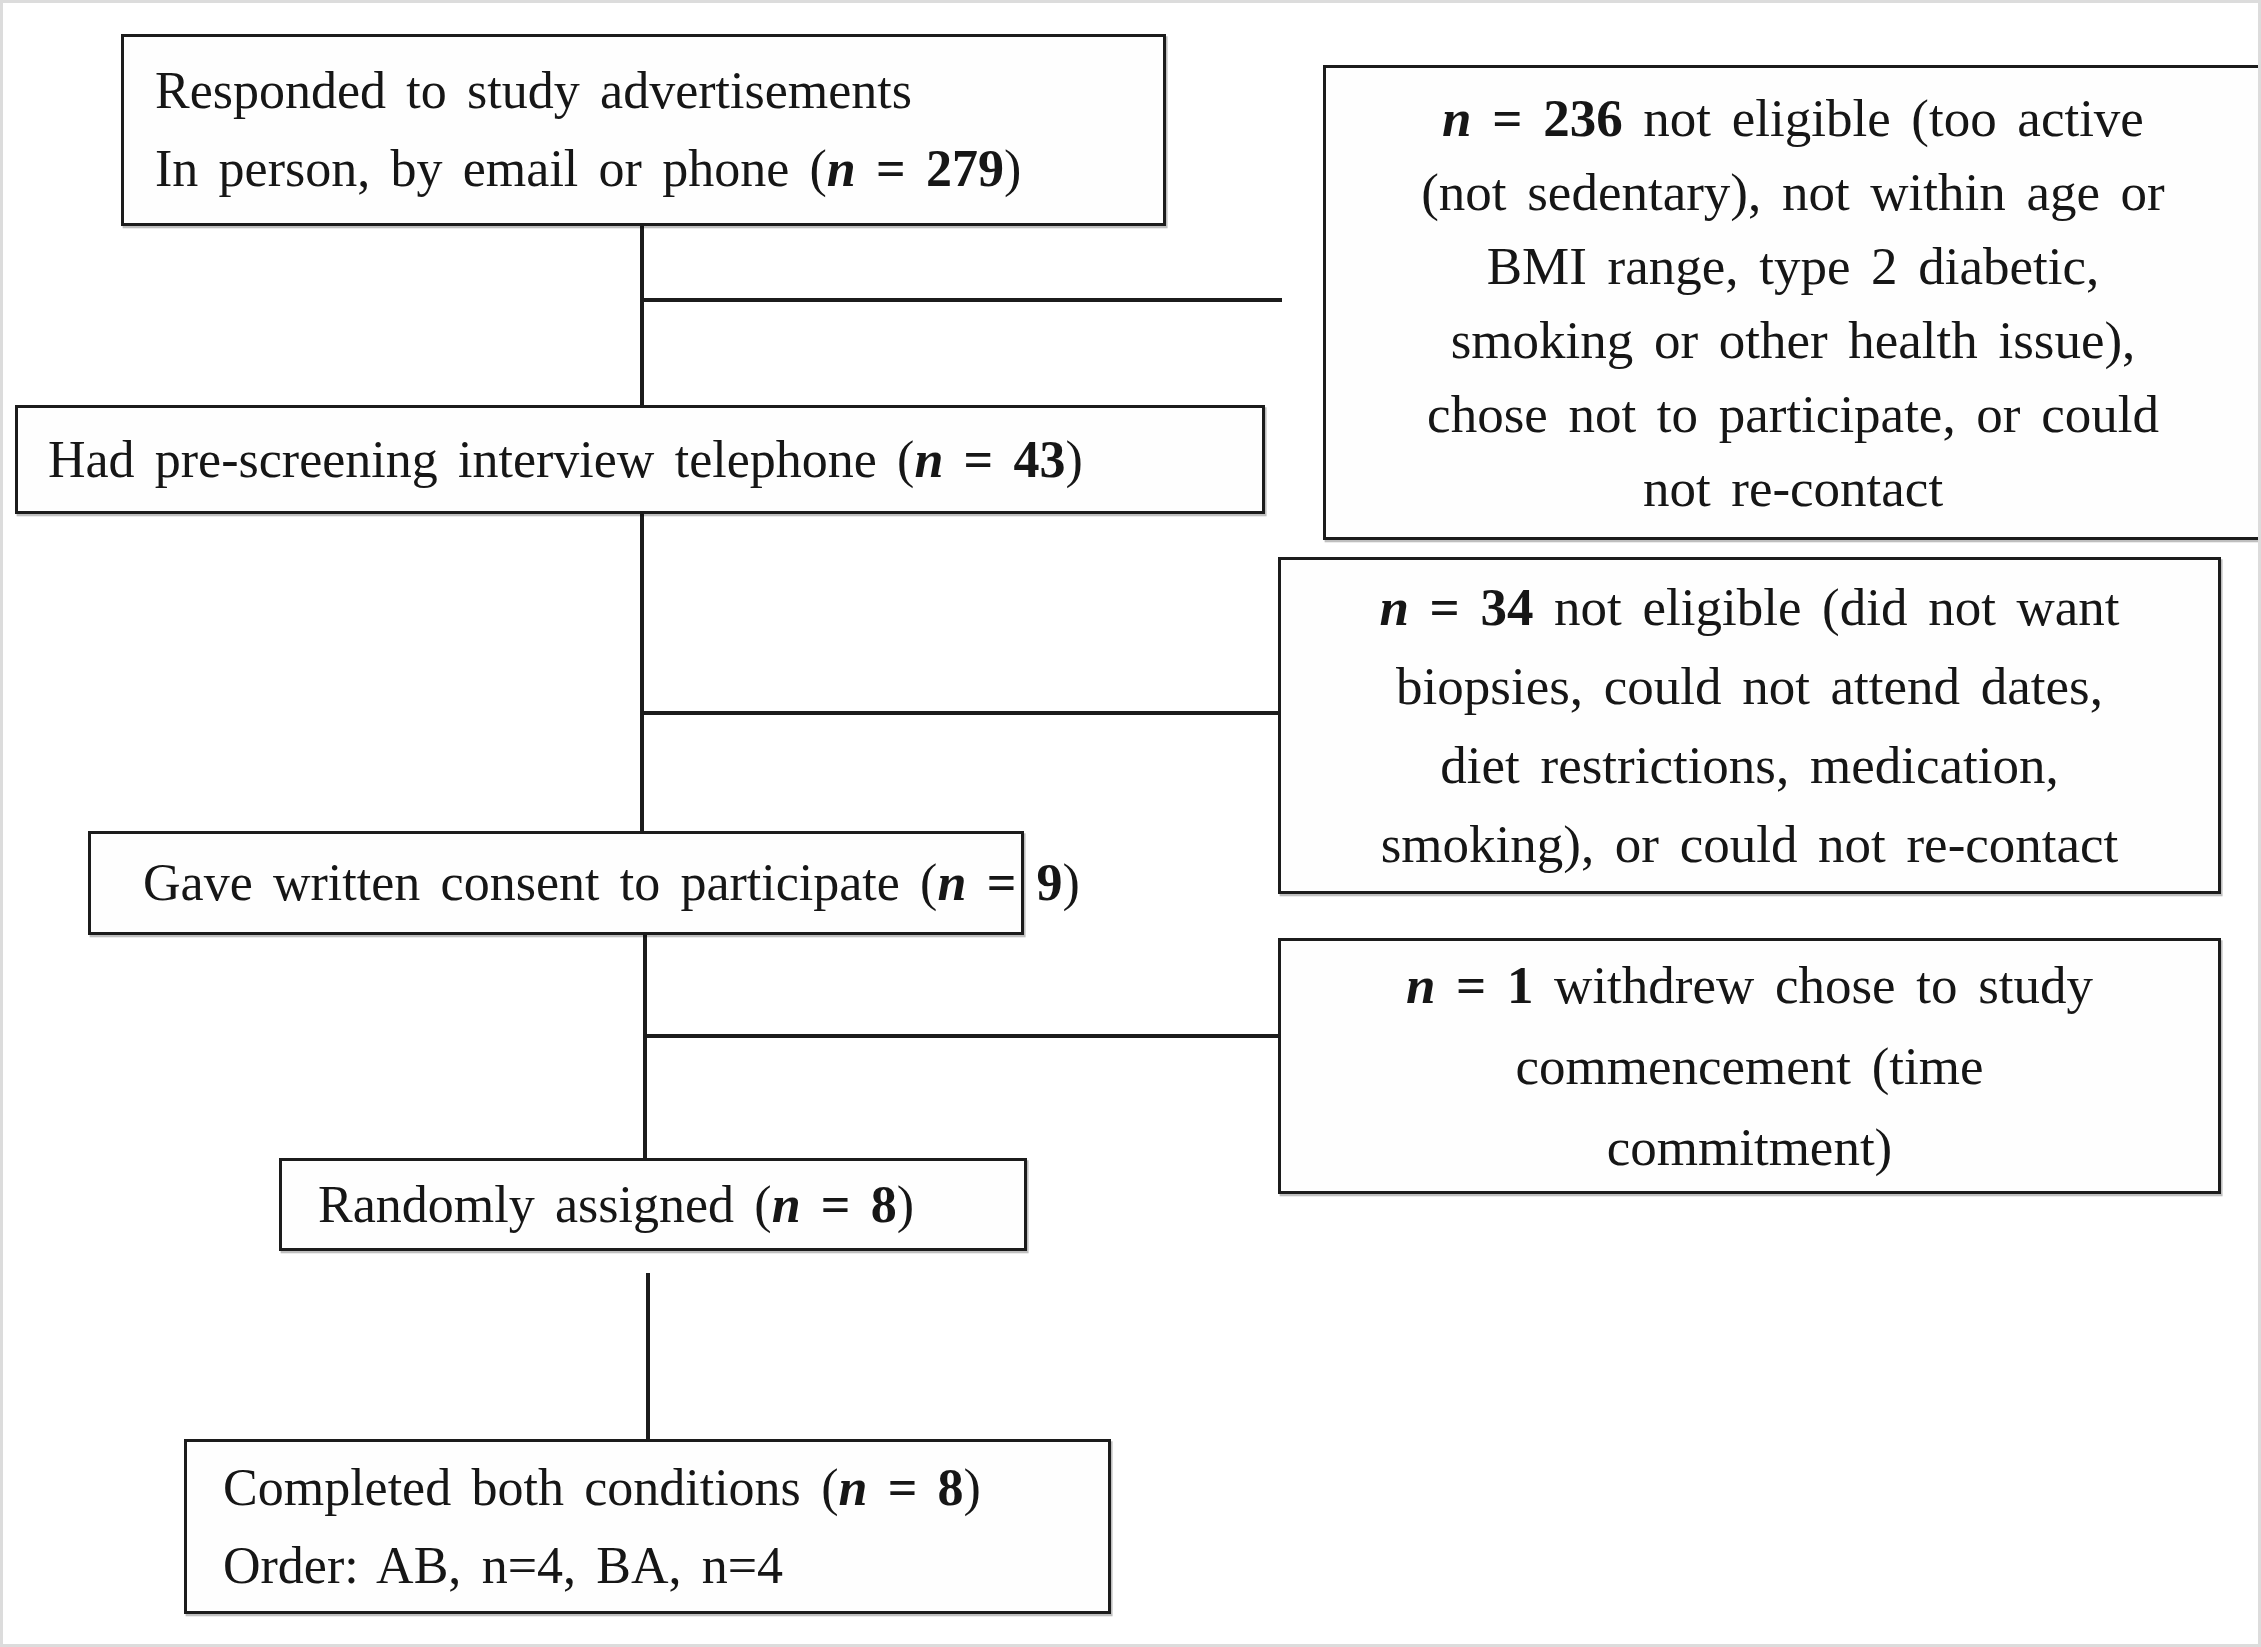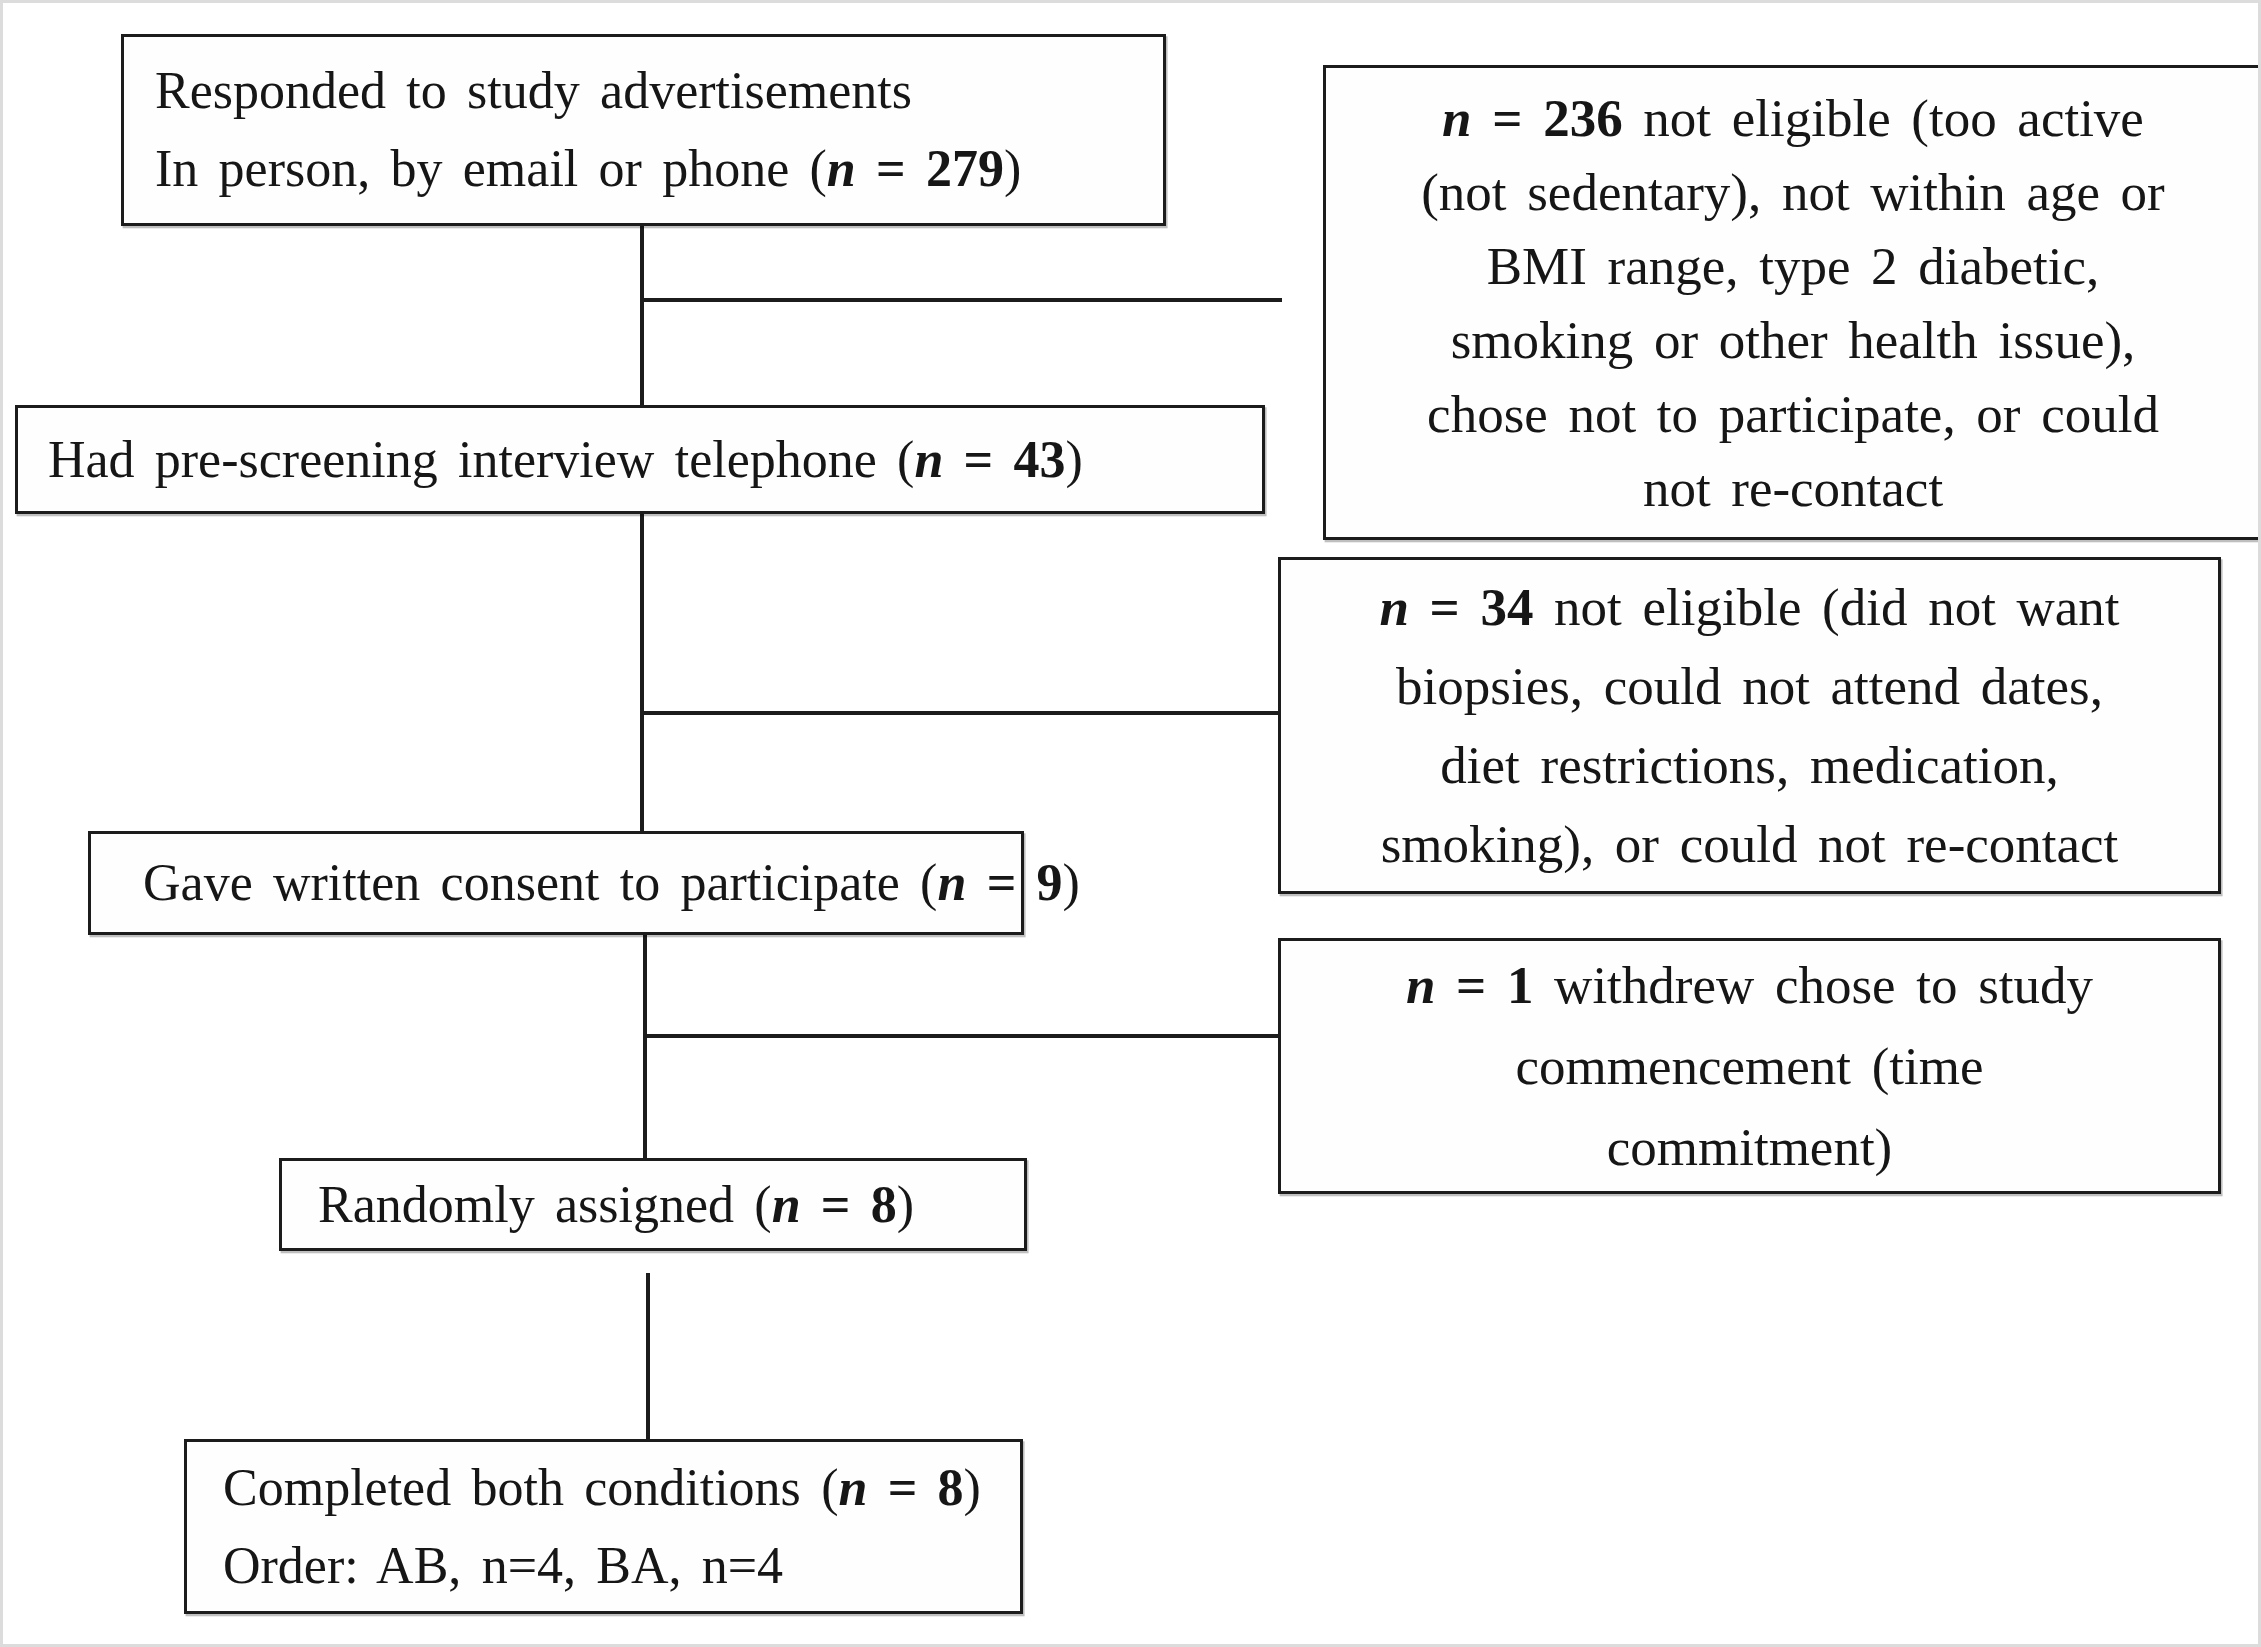--- a/index.html
+++ b/index.html
@@ -33,21 +33,21 @@
     word-spacing: 0.14em;
   }
   .left-align .line { text-align: left; }
   .center-align .line { text-align: center; }
 
   
   #box-responded   { left: 118px; top: 31px;   width: 1045px; height: 192px; font-size: 52px; line-height: 78px; padding-left: 31px; }
   #box-prescreen   { left: 12.4px;  top: 402px;  width: 1250px; height: 109px; font-size: 52px; line-height: 54px;  padding-left: 29.5px; }
   #box-consent     { left: 85px; top: 828px; width: 936px; height: 104px; font-size: 52px; line-height: 54px;  padding-left: 52px; }
   #box-randomized  { left: 276px; top: 1155px; width: 748px;  height: 93px; font-size: 52px; line-height: 54px;  padding-left: 36px; }
-  #box-completed   { left: 181px; top: 1436px; width: 839px; height: 175px; font-size: 52px; line-height: 78px; padding-left: 36px; }
+  #box-completed   { left: 181px; top: 1436px; width: 927px; height: 175px; font-size: 52px; line-height: 78px; padding-left: 36px; }
 
   
   #box-excl236     { left: 1278px; top: 62px;   width: 940px; height: 475px; font-size: 53px; line-height: 74px;  padding: 0 15.5px; margin-left: 42px; }
   #box-excl34      { left: 1275px; top: 554px;  width: 943px; height: 337px; font-size: 53px; line-height: 79px; padding: 0 15.5px; }
   #box-withdrew    { left: 1275px; top: 935px; width: 943px; height: 256px; font-size: 53px; line-height: 81px; padding: 0 15.5px; }
 
   
   .ni { font-style: italic; font-weight: 700; }
   .nb { font-weight: 700; }
 

